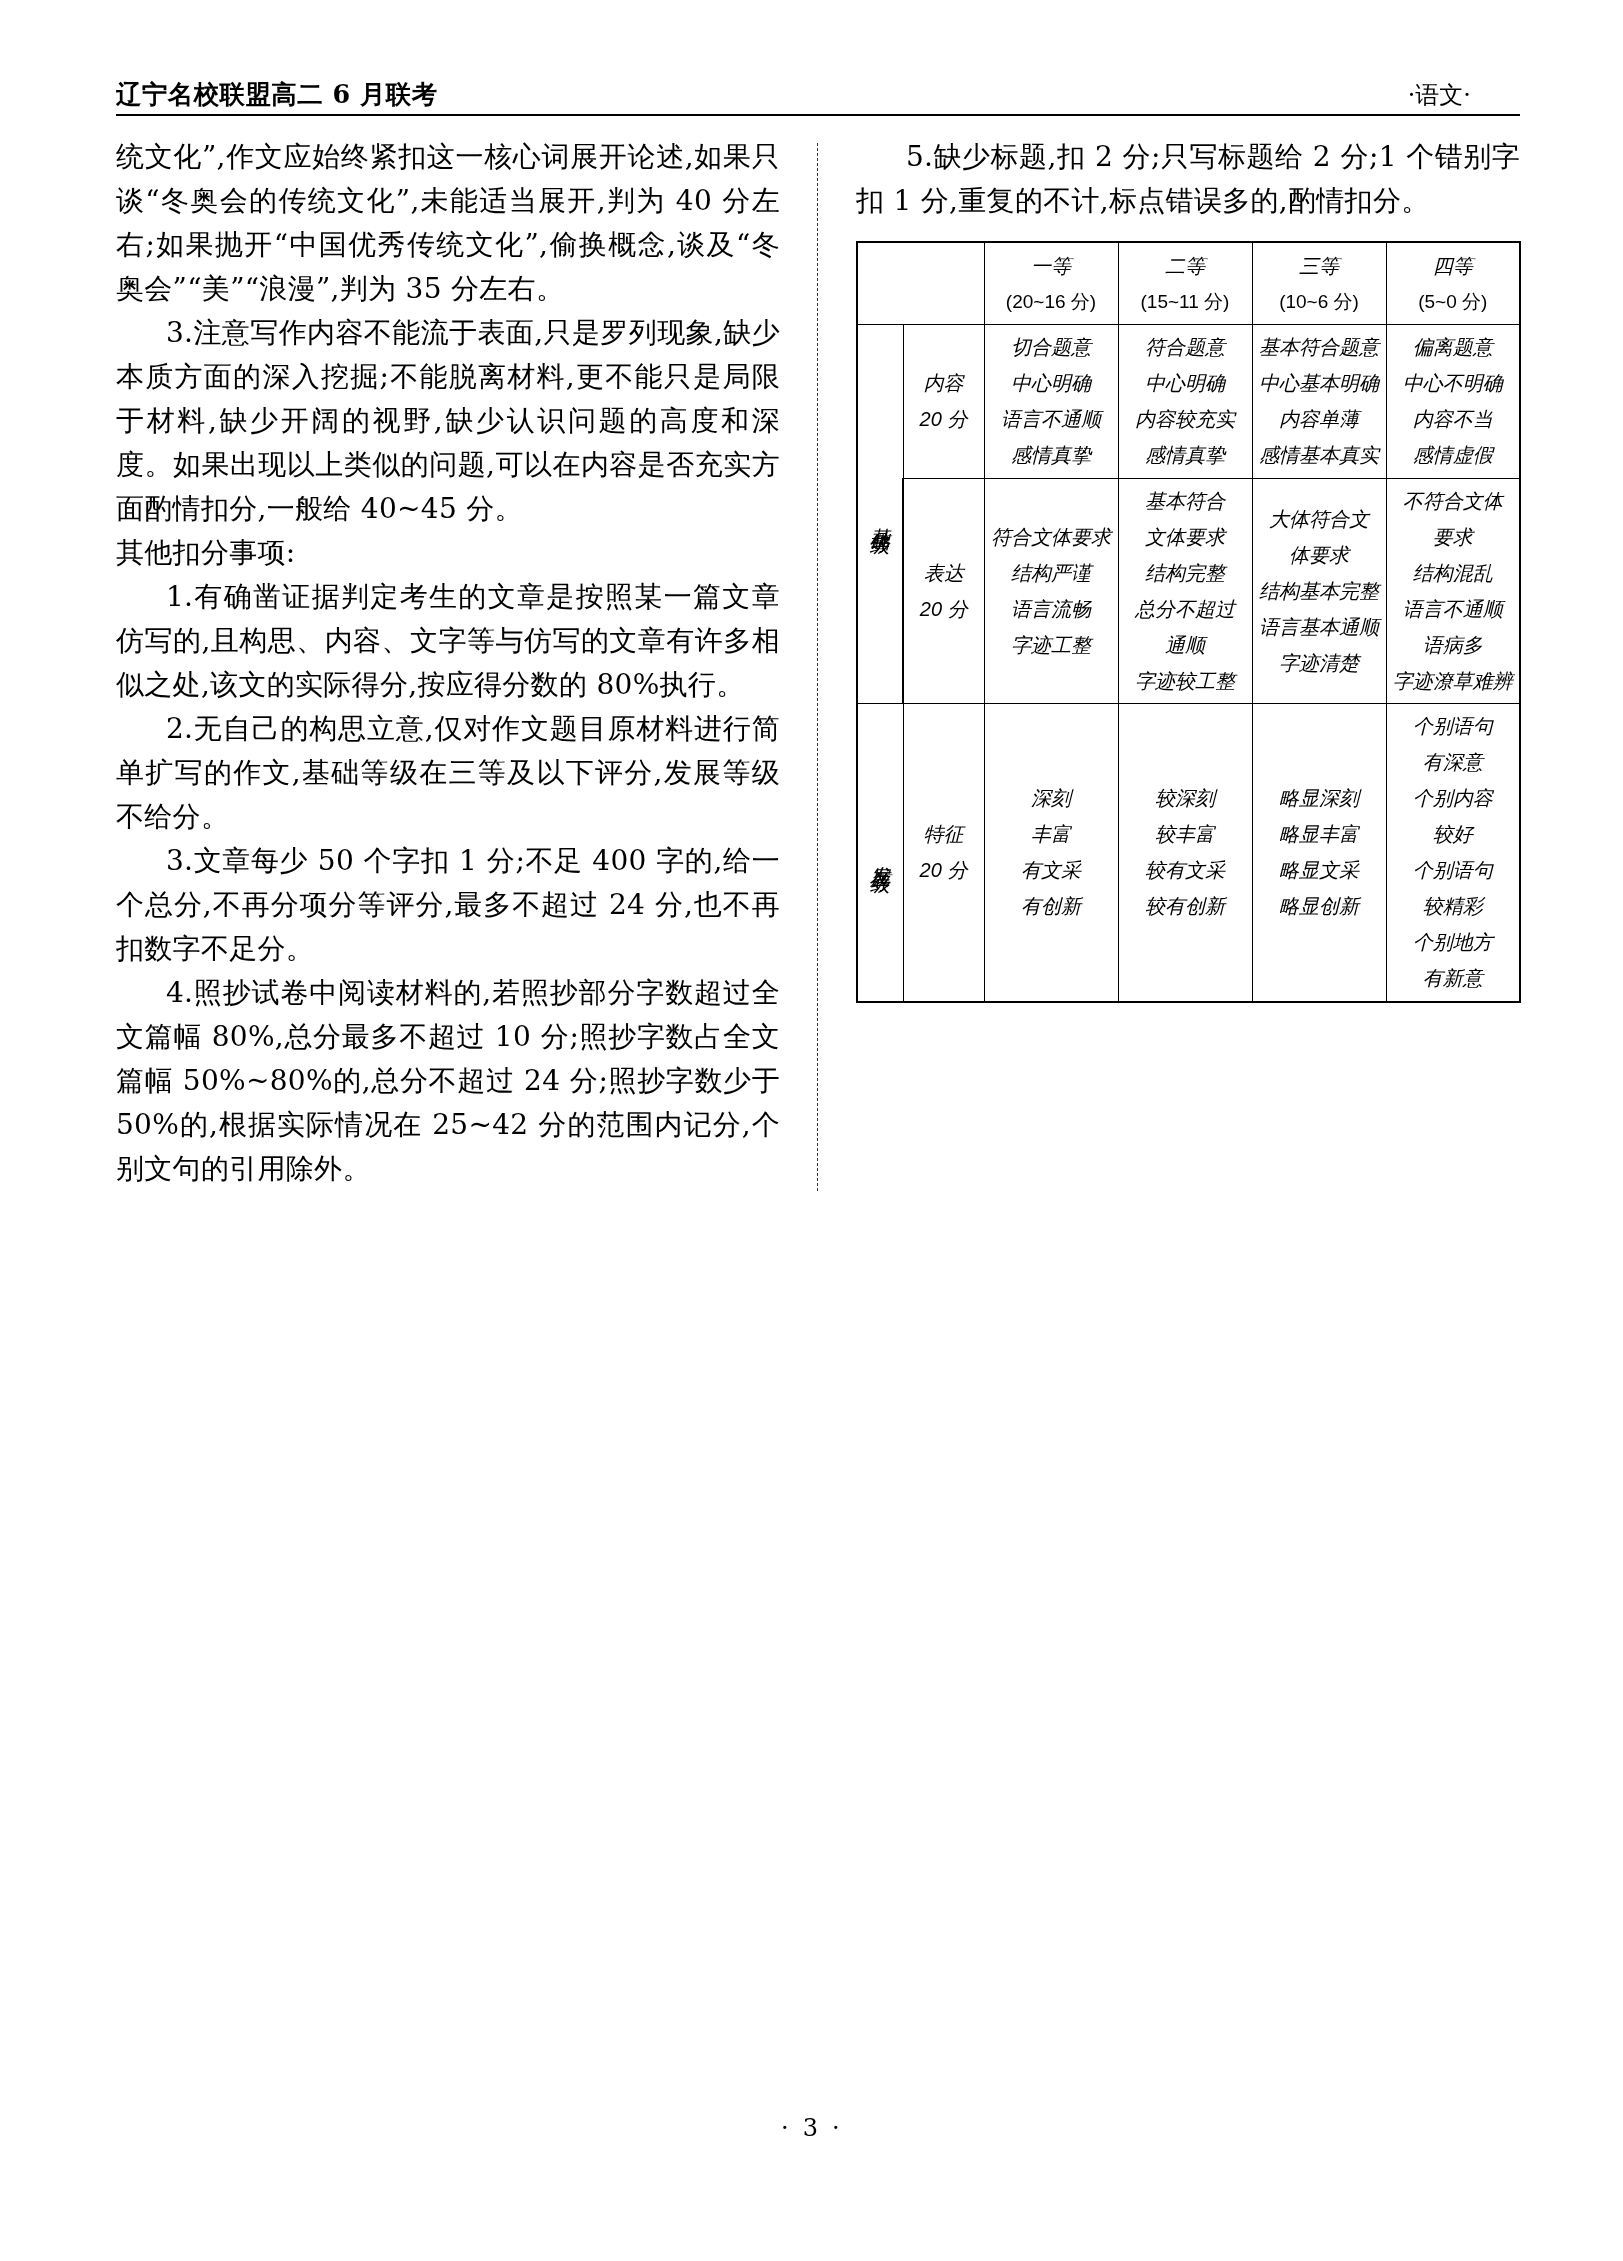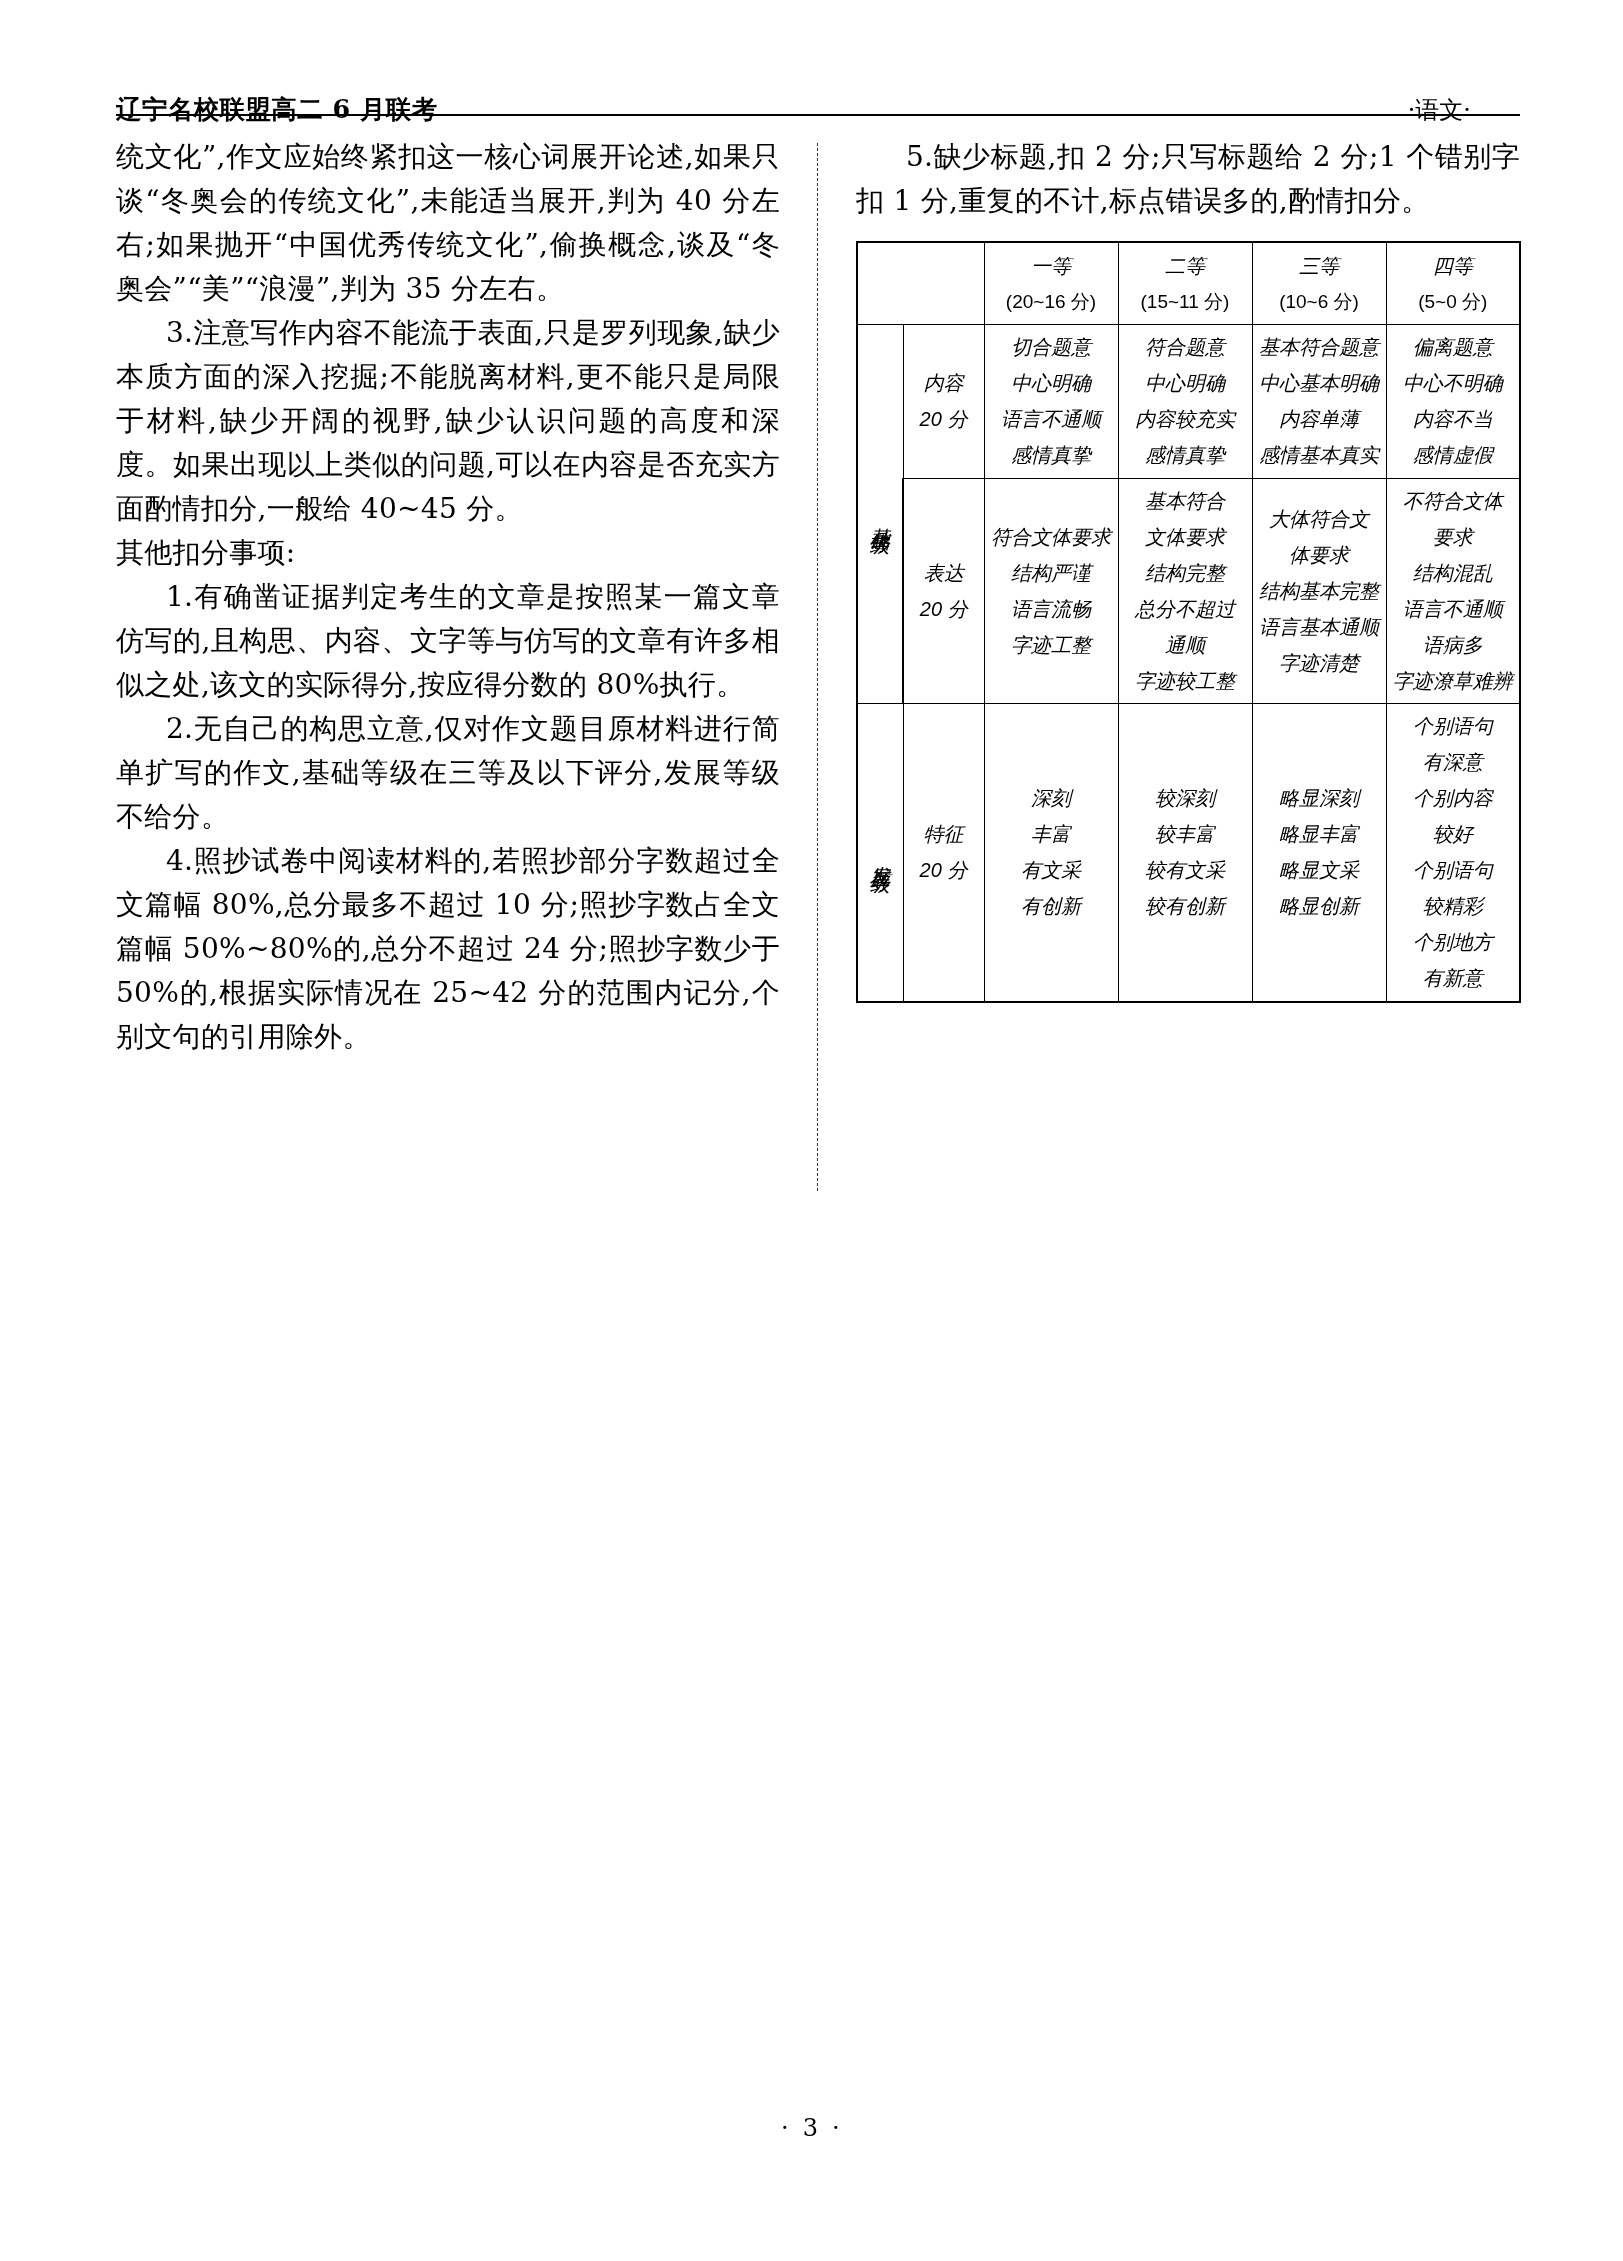--- a/index.html
+++ b/index.html
@@ -22,21 +22,21 @@
     left: 0; top: 0;
     width: 1624px;
     height: 2261px;
     background: #fff;
   }
 
   
   .header {
     position: absolute;
     left: 116px;
-    top: 79px;
+    top: 64px;
     width: 1404px;
     height: 43px;
     display: flex;
     align-items: flex-end;
     justify-content: space-between;
   }
   .header-left {
     font-family: "DejaVu Serif", "Liberation Serif", serif;
     font-weight: bold;
     font-size: 25.4px;
@@ -166,20 +166,21 @@
   <div class="columns">
 
     <div class="col-divider"></div>
 
     <div class="col col-left">
       <p class="para">统文化”,作文应始终紧扣这一核心词展开论述,如果只谈“冬奥会的传统文化”,未能适当展开,判为 40 分左右;如果抛开“中国优秀传统文化”,偷换概念,谈及“冬奥会”“美”“浪漫”,判为 35 分左右。</p>
       <p class="para indent">3.注意写作内容不能流于表面,只是罗列现象,缺少本质方面的深入挖掘;不能脱离材料,更不能只是局限于材料,缺少开阔的视野,缺少认识问题的高度和深度。如果出现以上类似的问题,可以在内容是否充实方面酌情扣分,一般给 40~45 分。</p>
       <p class="para">其他扣分事项:</p>
       <p class="para indent">1.有确凿证据判定考生的文章是按照某一篇文章仿写的,且构思、内容、文字等与仿写的文章有许多相似之处,该文的实际得分,按应得分数的 80%执行。</p>
       <p class="para indent">2.无自己的构思立意,仅对作文题目原材料进行简单扩写的作文,基础等级在三等及以下评分,发展等级不给分。</p>
+      <p class="para indent">3.文章每少 50 个字扣 1 分;不足 400 字的,给一个总分,不再分项分等评分,最多不超过 24 分,也不再扣数字不足分。</p>
       <p class="para indent">4.照抄试卷中阅读材料的,若照抄部分字数超过全文篇幅 80%,总分最多不超过 10 分;照抄字数占全文篇幅 50%~80%的,总分不超过 24 分;照抄字数少于 50%的,根据实际情况在 25~42 分的范围内记分,个别文句的引用除外。</p>
     </div>
 
     <div class="col col-right">
       <p class="para indent">5.缺少标题,扣 2 分;只写标题给 2 分;1 个错别字扣 1 分,重复的不计,标点错误多的,酌情扣分。</p>
 
       <div class="grade-table-wrap">
         <table class="grade">
           <colgroup>
             <col class="col-axis">

